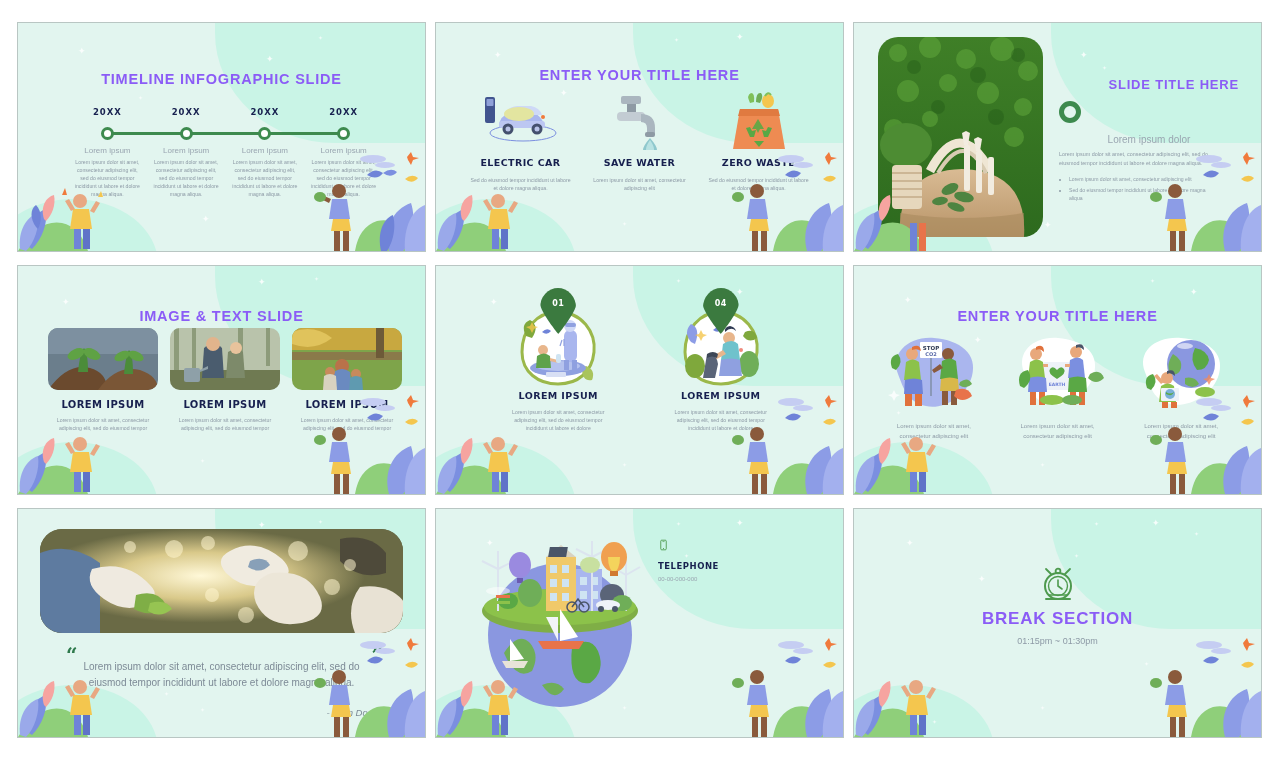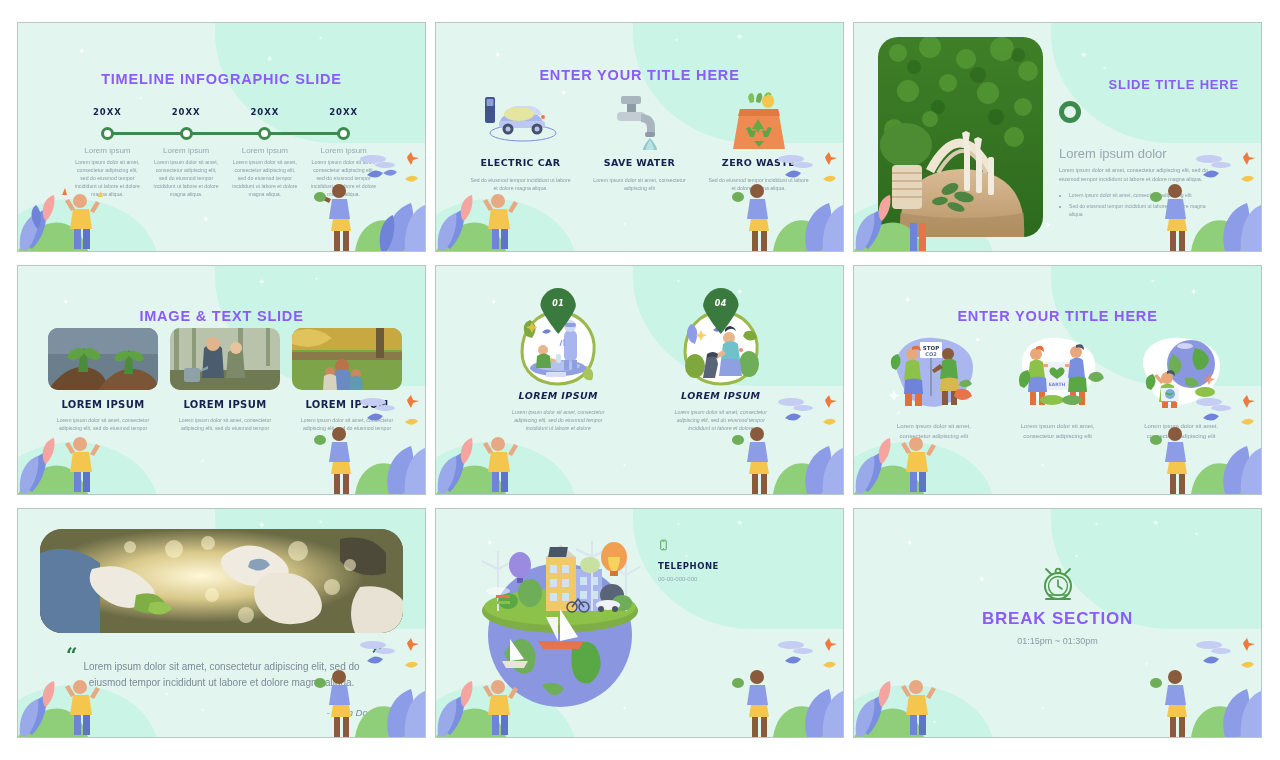--- a/index.html
+++ b/index.html
@@ -117,34 +117,34 @@
   .s3-img {
     position:absolute; left:24px; top:14px; width:165px; height:200px;
     border-radius:20px; overflow:hidden;
   }
   .s3-right { position:absolute; left:205px; top:54px; right:22px; }
   .s3-right .title { text-align:right; font-size:13px; }
   .ring {
     width:22px; height:22px; border-radius:50%;
     border:5px solid #3d8a4e; margin-top:9px;
   }
-  .s3-lorem { font-size:13px; color:#9aa6b1; margin-top:23px; }
+  .s3-lorem { font-size:10px; color:#9aa6b1; margin-top:11px;text-align:center; }
   .s3-body { font-size:5.4px; line-height:1.65; color:#8d9aa6; margin-top:5px; width:150px; }
   ul.s3-list { margin-top:7px; padding-left:10px; }
   ul.s3-list li { font-size:5.1px; line-height:1.6; color:#8d9aa6; width:142px; margin-bottom:3px; }
 
   
   .cards3 { position:absolute; left:30px; right:30px; top:62px; display:flex; gap:12px; }
   .card { flex:1; display:flex; flex-direction:column; align-items:center; }
   .card-img { width:100%; height:62px; border-radius:10px; overflow:hidden; }
   .card .subtitle { margin-top:9px; font-size:10px; }
   .card .body-xs { margin-top:6px; }
 
   
-  .pins { position:absolute; left:56px; right:56px; top:22px; display:flex; gap:30px;font-style:italic; }
+  .pins { position:absolute; left:56px; right:56px; top:22px; display:flex; gap:30px; }
   .pin-col { flex:1; display:flex; flex-direction:column; align-items:center; }
   .pin {
     position:relative; width:36px; height:46px; z-index:3;
     background:#3b7a3f;
     border-radius:50% 50% 50% 50% / 42% 42% 58% 58%;
     clip-path: path("M18 46 C18 46 36 24 36 16 A18 18 0 1 0 0 16 C0 24 18 46 18 46 Z");
     display:flex; align-items:flex-start; justify-content:center;
   }
   .pin span {
     font-family:"DejaVu Sans",sans-serif; font-weight:700;

